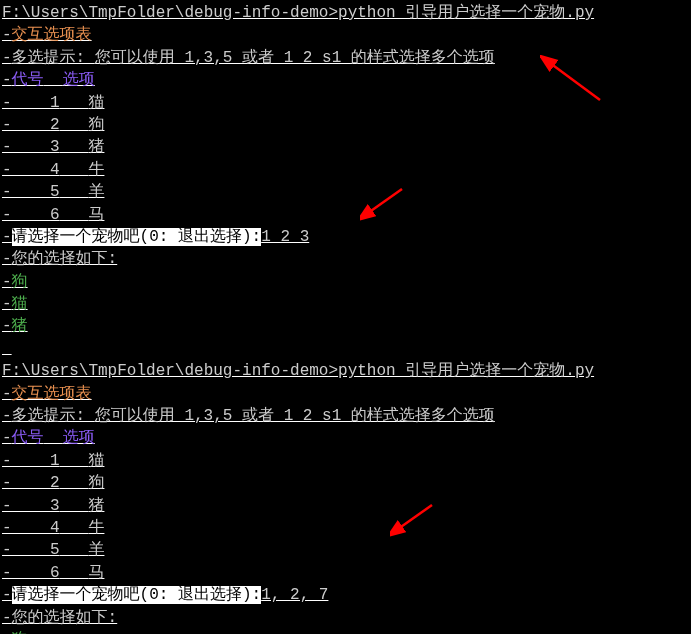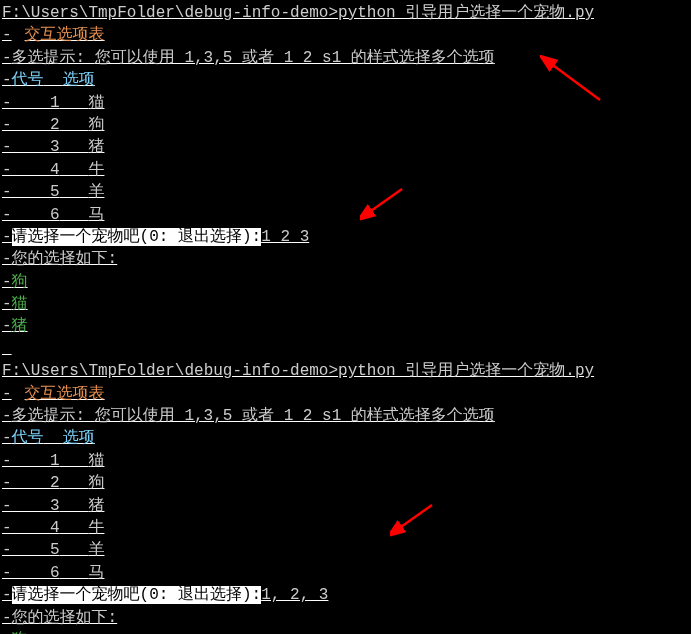--- a/index.html
+++ b/index.html
@@ -16,22 +16,22 @@
       width: 691px;
       height: 634px;
       padding: 2px;
       position: relative;
     }
     .line {
       white-space: pre;
       text-decoration: underline;
     }
     .white { color: #ccc; }
-    .orange { color: #e89050; margin-left: 13px; }
-    .blue { color: #7dd3fc; text-align: right; }
+    .orange { color: #e89050; }
+    .blue { color: #8b5cf6; text-align: right; }
     .green { color: #4eb04e; }
     .highlight {
       background: #fff;
       color: #000;
       margin-top: 9px;
     }
     .arrow {
       position: absolute;
       pointer-events: none;
     }
@@ -59,21 +59,21 @@
 <div class="line"><span class="white">F:\Users\TmpFolder\debug-info-demo&gt;</span><span class="white">python 引导用户选择一个宠物.py</span></div>
 <div class="line"><span class="white">-</span><span class="orange">交互选项表</span></div>
 <div class="line"><span class="white">-</span><span class="white">多选提示: </span><span class="white">您可以使用 1,3,5 或者 1 2 s1 的样式选择多个选项</span></div>
 <div class="line"><span class="white">-</span><span class="blue">代号</span><span class="blue">  </span><span class="blue">选项</span></div>
 <div class="line"><span class="white">-    </span><span class="white">1</span><span class="white">   </span><span class="white">猫</span></div>
 <div class="line"><span class="white">-    </span><span class="white">2</span><span class="white">   </span><span class="white">狗</span></div>
 <div class="line"><span class="white">-    </span><span class="white">3</span><span class="white">   </span><span class="white">猪</span></div>
 <div class="line"><span class="white">-    </span><span class="white">4</span><span class="white">   </span><span class="white">牛</span></div>
 <div class="line"><span class="white">-    </span><span class="white">5</span><span class="white">   </span><span class="white">羊</span></div>
 <div class="line"><span class="white">-    </span><span class="white">6</span><span class="white">   </span><span class="white">马</span></div>
-<div class="line"><span class="white">-</span><span class="highlight">请选择一个宠物吧(0: 退出选择):</span><span class="white">1, 2, 3</span></div>
+<div class="line"><span class="white">-</span><span class="highlight">请选择一个宠物吧(0: 退出选择):</span><span class="white">1, 2, 7</span></div>
 <div class="line"><span class="white">-</span><span class="white">您的选择如下:</span></div>
 <div class="line"><span class="white">-</span><span class="green">狗</span></div>
 
 <svg class="arrow" style="left:540px;top:55px;" width="70" height="50">
   <defs>
       <marker id="ah1" markerWidth="10" markerHeight="10" refX="2" refY="3" orient="auto">
         <path d="M0,0 L0,6 L8,3 z" fill="#ff0000"></path>
       </marker>
     </defs>
   <line x1="60" y1="45" x2="10" y2="8" stroke="#ff0000" stroke-width="2.5" marker-end="url(#ah1)"></line>

